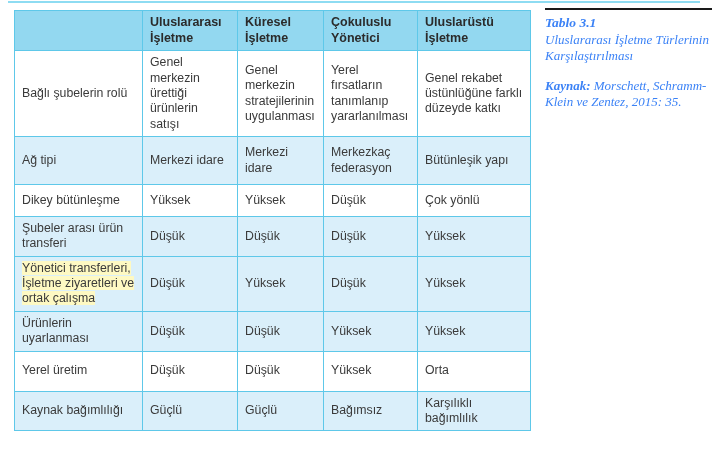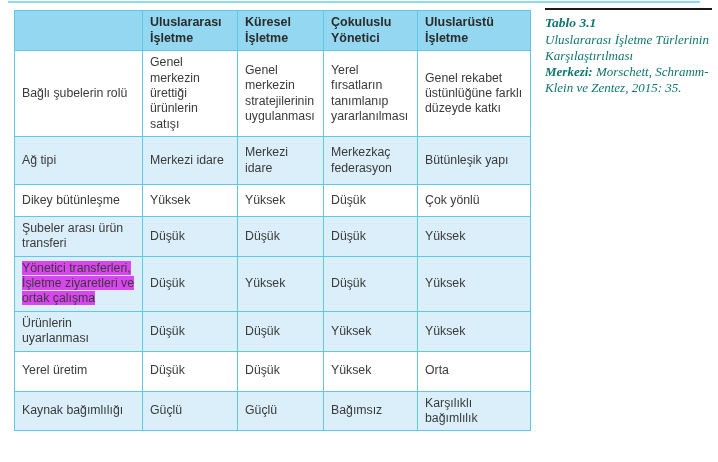--- a/index.html
+++ b/index.html
@@ -21,29 +21,29 @@
     border:1px solid #5ec8e9;
     padding:4px 7px;vertical-align:middle;text-align:left;
     overflow:hidden;font-weight:normal;
   }
   tr.head td{
     background:#93d8f0;font-weight:bold;color:#2b2b2b;
     vertical-align:middle;font-size:12.5px;
   }
   tr.r-white td{background:#ffffff;}
   tr.r-blue td{background:#daeffa;}
-  span.hl{background:#d946ef;}
+  span.hl{background:#fef9c3;}
   .caption{
     position:absolute;left:545px;top:8px;width:170px;
     font-family:"Liberation Serif","DejaVu Serif",serif;
-    font-style:italic;color:#0f766e;font-size:13px;line-height:1.22;
+    font-style:italic;color:#3b82f6;font-size:13px;line-height:1.22;
   }
   .caption-rule{width:167px;height:2px;background:#1a1a1a;margin-bottom:5px;}
   .caption .title{font-weight:bold;font-size:13.5px;margin-bottom:1px;}
-  .caption .subtitle{margin-bottom:0;font-style:italic;}
+  .caption .subtitle{margin-bottom:14px;font-style:italic;}
   .caption .src b{font-weight:bold;}
 </style>
 </head>
 <body>
 
 <div class="top-rule"></div>
 
 <table class="cmp">
   <colgroup>
     <col style="width:128px">
@@ -116,14 +116,14 @@
     <td>Bağımsız</td>
     <td>Karşılıklı bağımlılık</td>
   </tr>
 </tbody>
   </table>
 
 <div class="caption">
   <div class="caption-rule"></div>
   <div class="title">Tablo 3.1</div>
   <div class="subtitle">Uluslararası İşletme Türlerinin Karşılaştırılması</div>
-  <div class="src"><b>Merkezi:</b><span> Morschett, Schramm-Klein ve Zentez, 2015: 35.</span></div>
+  <div class="src"><b>Kaynak:</b><span> Morschett, Schramm-Klein ve Zentez, 2015: 35.</span></div>
 </div>
 
 </body></html>

